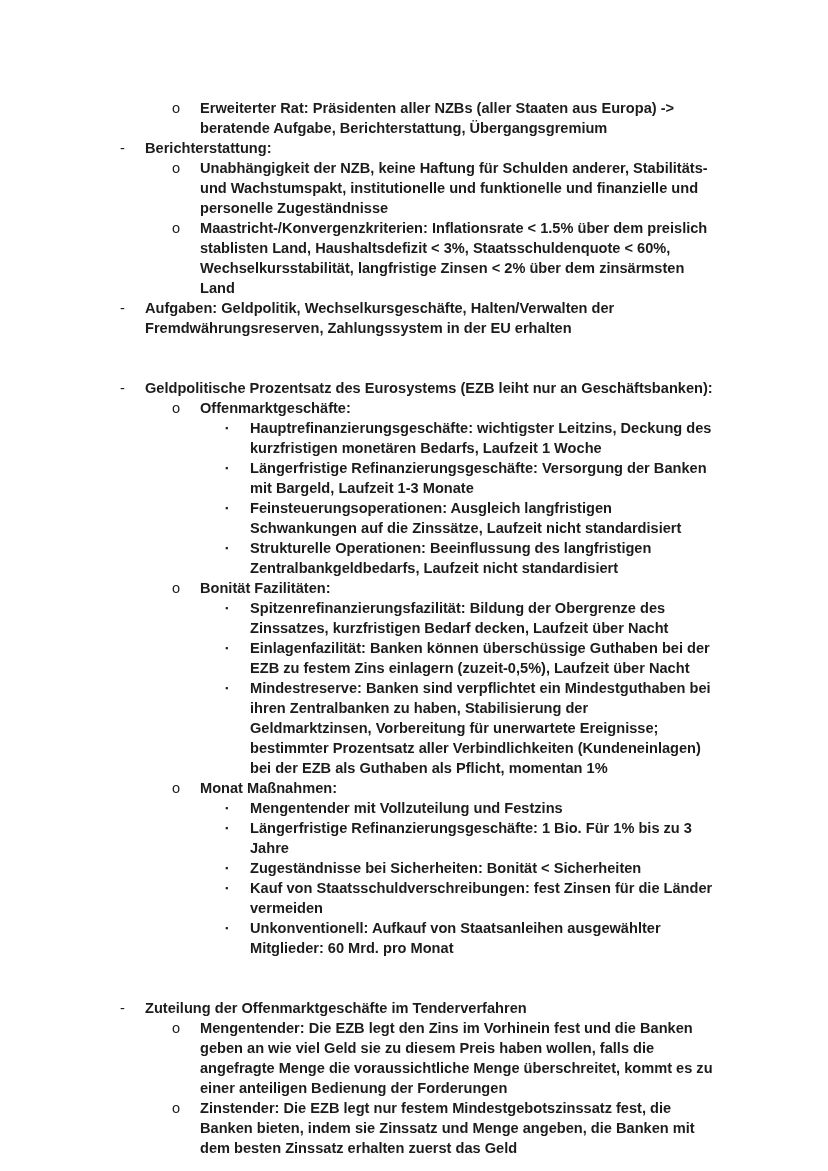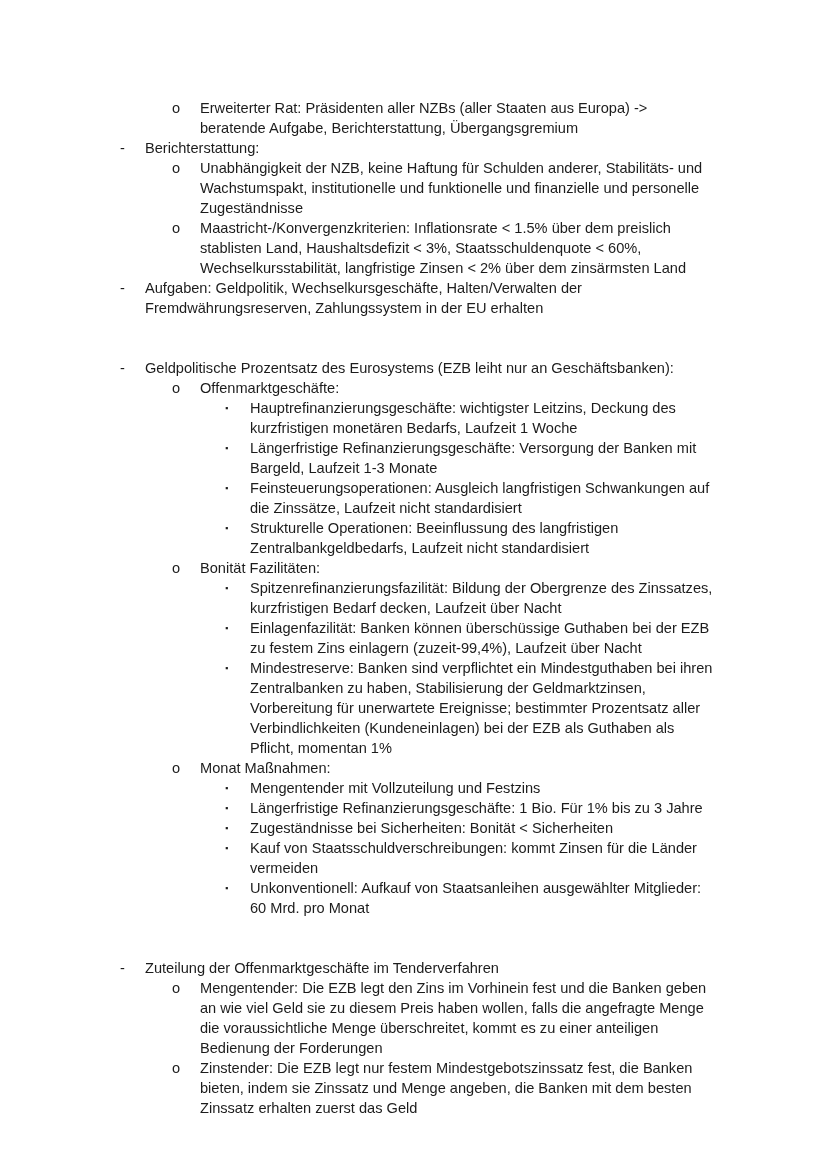--- a/index.html
+++ b/index.html
@@ -24,20 +24,21 @@
     display: flex;
     align-items: flex-start;
   }
   .bullet {
     flex: 0 0 auto;
     display: inline-block;
   }
   .text {
     flex: 1 1 auto;
     min-width: 0;
+    font-weight: bold;
   }
   .level-1 { margin-left: 0px; }
   .level-1 .bullet { width: 25px; }
   .level-2 { margin-left: 52px; }
   .level-2 .bullet { width: 28px; }
   .level-3 { margin-left: 105px; }
   .level-3 .bullet { width: 25px; font-size: 9px; line-height: 20px; }
   .spacer {
     height: 40px;
   }
@@ -95,21 +96,21 @@
       <div class="li level-2">
         <span class="bullet">o</span>
         <span class="text">Bonität Fazilitäten:</span>
       </div>
       <div class="li level-3">
         <span class="bullet">▪</span>
         <span class="text">Spitzenrefinanzierungsfazilität: Bildung der Obergrenze des Zinssatzes, kurzfristigen Bedarf decken, Laufzeit über Nacht</span>
       </div>
       <div class="li level-3">
         <span class="bullet">▪</span>
-        <span class="text">Einlagenfazilität: Banken können überschüssige Guthaben bei der EZB zu festem Zins einlagern (zuzeit-99,4%), Laufzeit über Nacht</span>
+        <span class="text">Einlagenfazilität: Banken können überschüssige Guthaben bei der EZB zu festem Zins einlagern (zuzeit-0,5%), Laufzeit über Nacht</span>
       </div>
       <div class="li level-3">
         <span class="bullet">▪</span>
         <span class="text">Mindestreserve: Banken sind verpflichtet ein Mindestguthaben bei ihren Zentralbanken zu haben, Stabilisierung der Geldmarktzinsen, Vorbereitung für unerwartete Ereignisse; bestimmter Prozentsatz aller Verbindlichkeiten (Kundeneinlagen) bei der EZB als Guthaben als Pflicht, momentan 1%</span>
       </div>
       <div class="li level-2">
         <span class="bullet">o</span>
         <span class="text">Monat Maßnahmen:</span>
       </div>
       <div class="li level-3">
@@ -119,21 +120,21 @@
       <div class="li level-3">
         <span class="bullet">▪</span>
         <span class="text">Längerfristige Refinanzierungsgeschäfte: 1 Bio. Für 1% bis zu 3 Jahre</span>
       </div>
       <div class="li level-3">
         <span class="bullet">▪</span>
         <span class="text">Zugeständnisse bei Sicherheiten: Bonität &lt; Sicherheiten</span>
       </div>
       <div class="li level-3">
         <span class="bullet">▪</span>
-        <span class="text">Kauf von Staatsschuldverschreibungen: kommt Zinsen für die Länder vermeiden</span>
+        <span class="text">Kauf von Staatsschuldverschreibungen: fest Zinsen für die Länder vermeiden</span>
       </div>
       <div class="li level-3">
         <span class="bullet">▪</span>
         <span class="text">Unkonventionell: Aufkauf von Staatsanleihen ausgewählter Mitglieder: 60 Mrd. pro Monat</span>
       </div>
       <div class="spacer"></div>
       <div class="li level-1">
         <span class="bullet">-</span>
         <span class="text">Zuteilung der Offenmarktgeschäfte im Tenderverfahren</span>
       </div>

